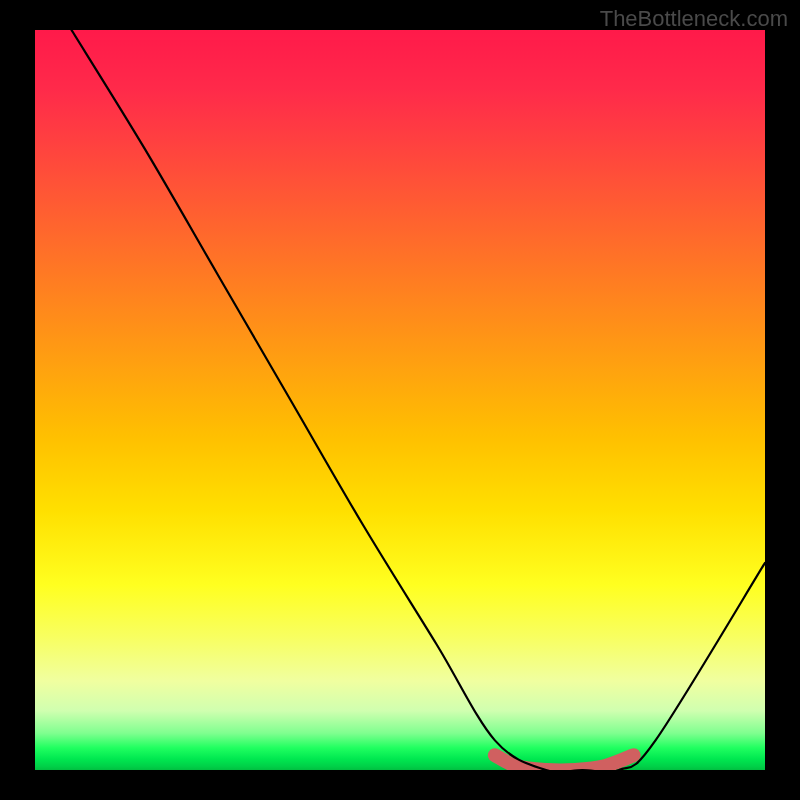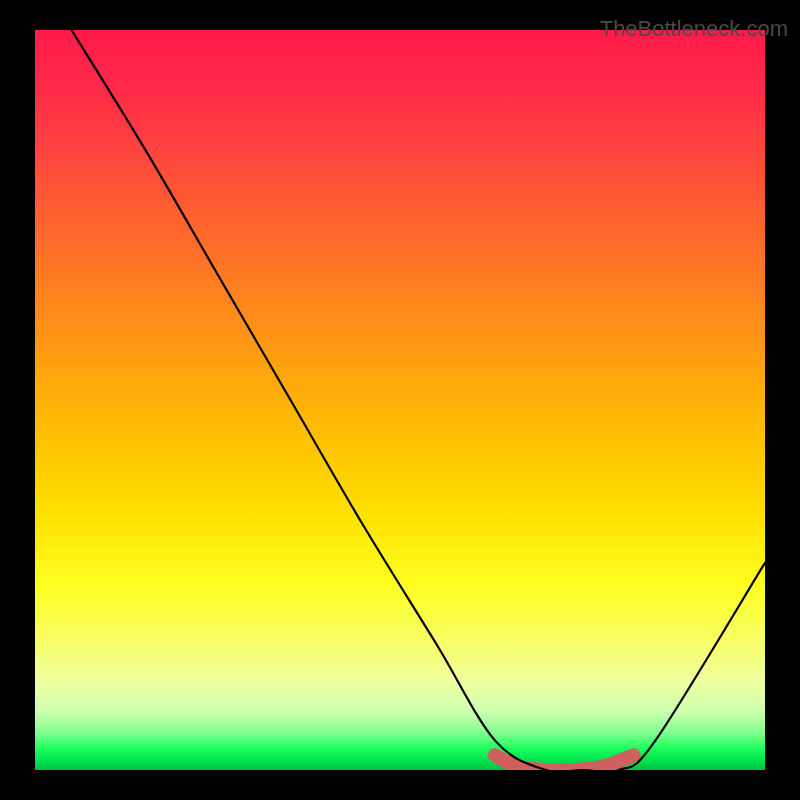--- a/index.html
+++ b/index.html
@@ -1,19 +1,19 @@
 <!DOCTYPE html>
 <html><head>
 <meta charset="utf-8">
 <style>
   * { margin: 0; padding: 0; box-sizing: border-box; }
   body { width: 800px; height: 800px; background: #000; position: relative; font-family: Arial, sans-serif; }
   .watermark {
     position: absolute;
-    top: 16px;
+    top: 6px;
     right: 12px;
     color: #4a4a4a;
     font-size: 22px;
     font-weight: 500;
     z-index: 10;
   }
   .plot-area {
     position: absolute;
     left: 35px;
     top: 30px;

